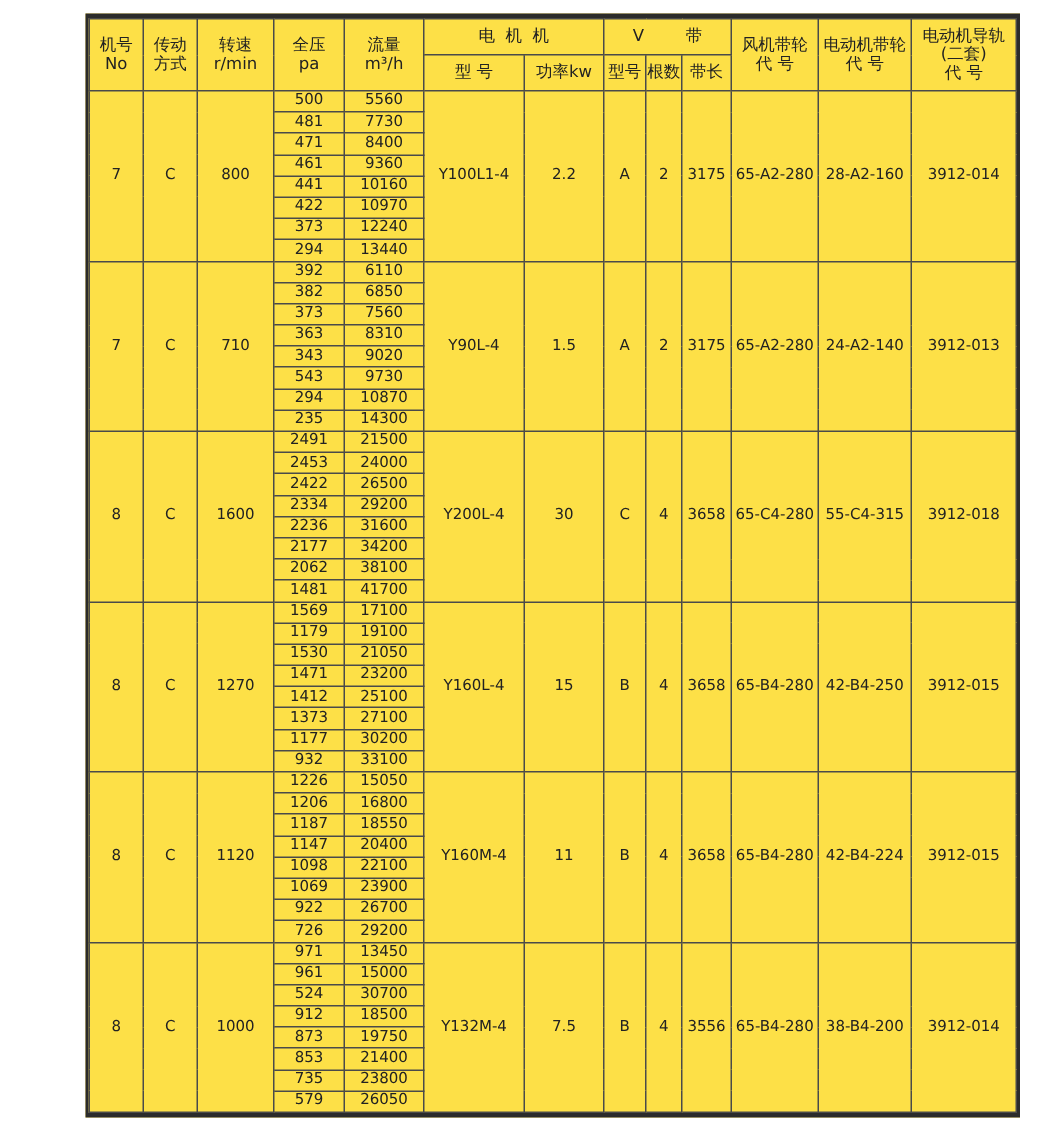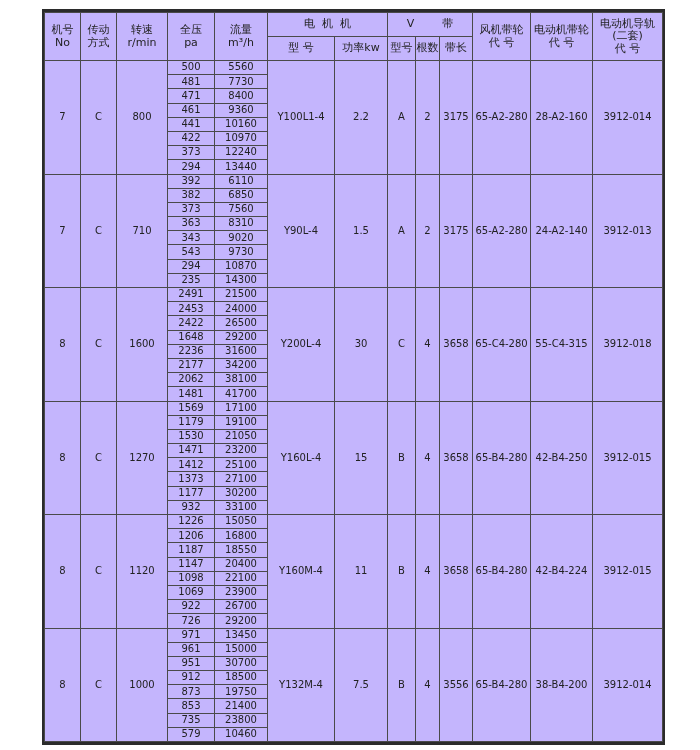--- a/index.html
+++ b/index.html
@@ -6,26 +6,26 @@
     margin: 0;
     padding: 0;
     width: 700px;
     height: 750px;
     background: #ffffff;
     font-family: "DejaVu Sans", "Liberation Sans", sans-serif;
     color: #222222;
   }
   .table-wrap {
     position: absolute;
-    left: 42px;
+    left: 57px;
     top: 9px;
     border: 2px solid #2b2b2b;
     border-top-width: 3px;
     border-bottom-width: 3px;
-    background: #c4b5fd;
+    background: #fde047;
   }
   table.spec {
     border-collapse: collapse;
     table-layout: fixed;
     width: 618px;
     height: 730px;
   }
   table.spec col.c1  { width: 36px; }
   table.spec col.c2  { width: 36px; }
   table.spec col.c3  { width: 51px; }
@@ -214,21 +214,21 @@
         </tr>
         <tr>
           <td>2453</td>
           <td>24000</td>
         </tr>
         <tr>
           <td>2422</td>
           <td>26500</td>
         </tr>
         <tr>
-          <td>1648</td>
+          <td>2334</td>
           <td>29200</td>
         </tr>
         <tr>
           <td>2236</td>
           <td>31600</td>
         </tr>
         <tr>
           <td>2177</td>
           <td>34200</td>
         </tr>
@@ -339,38 +339,38 @@
           <td rowspan="8">3556</td>
           <td rowspan="8">65-B4-280</td>
           <td rowspan="8">38-B4-200</td>
           <td rowspan="8">3912-014</td>
         </tr>
         <tr>
           <td>961</td>
           <td>15000</td>
         </tr>
         <tr>
-          <td>951</td>
+          <td>524</td>
           <td>30700</td>
         </tr>
         <tr>
           <td>912</td>
           <td>18500</td>
         </tr>
         <tr>
           <td>873</td>
           <td>19750</td>
         </tr>
         <tr>
           <td>853</td>
           <td>21400</td>
         </tr>
         <tr>
           <td>735</td>
           <td>23800</td>
         </tr>
         <tr>
           <td>579</td>
-          <td>10460</td>
+          <td>26050</td>
         </tr>
       </tbody>
   </table>
 </div>
 
 </body></html>

